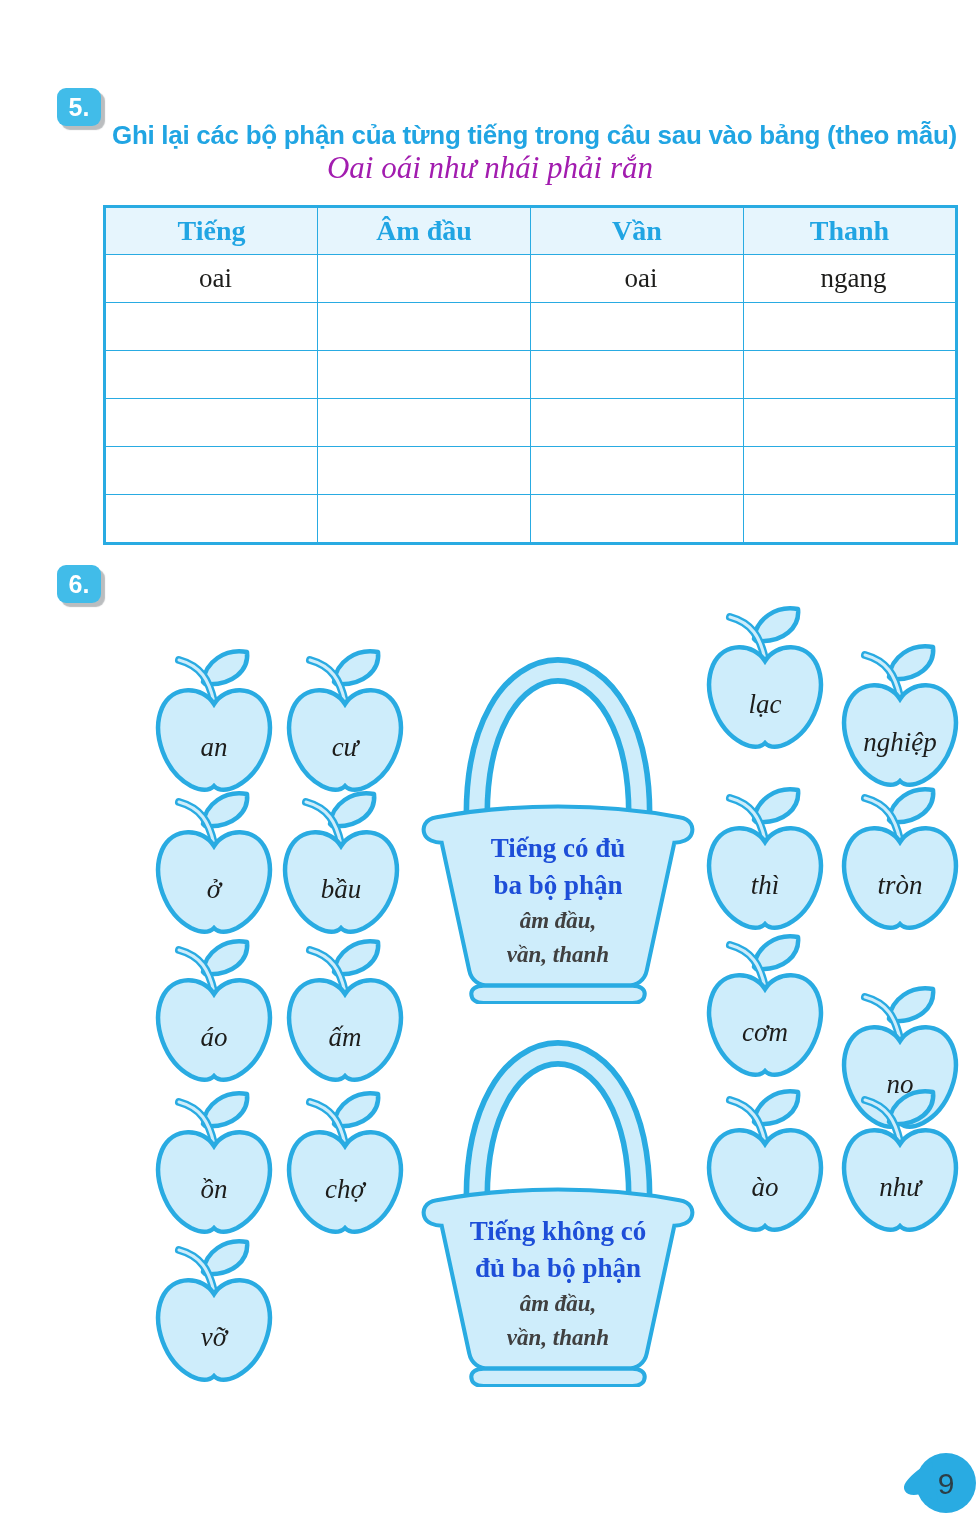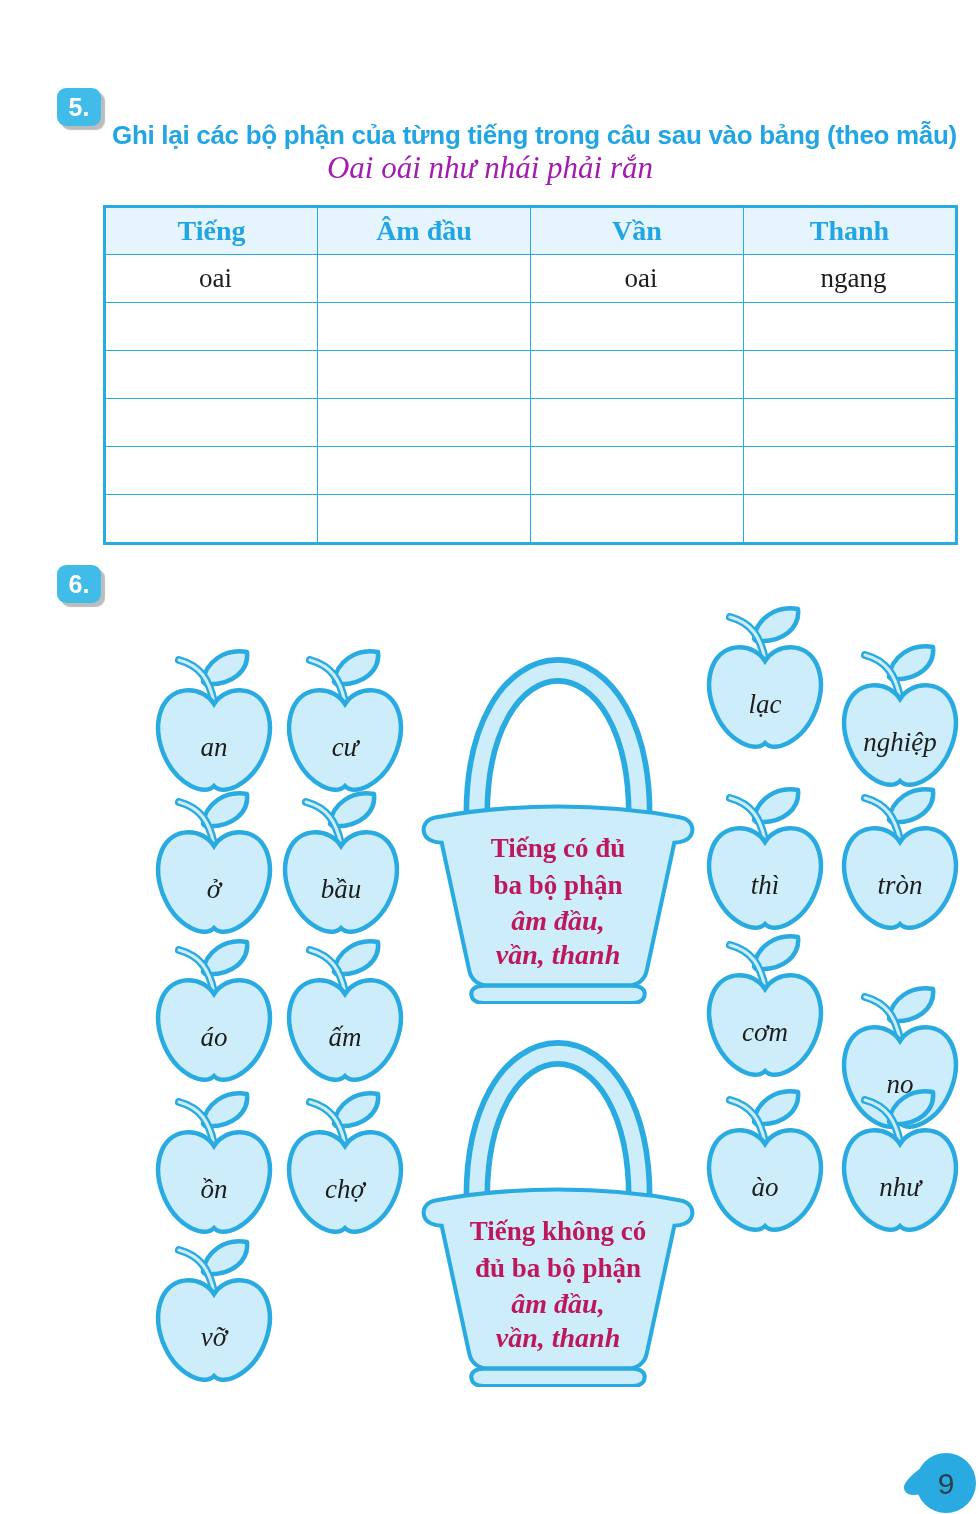--- a/index.html
+++ b/index.html
@@ -29,22 +29,22 @@
   
   .apple{position:absolute;width:134px;height:158px;}
   .apple svg{position:absolute;left:0;top:0;width:134px;height:158px;}
   .apple-word{position:absolute;top:86px;left:0;width:100%;height:30px;text-align:center;
               font-size:27px;color:#1d1d1b;font-style:italic;}
 
   
   .basket{position:absolute;left:420px;width:276px;height:352px;}
   .basket svg.basket-svg{position:absolute;left:0;top:0;width:276px;height:352px;}
   .basket-text{position:absolute;top:178px;left:0;width:100%;text-align:center;}
-  .bt-dark{font-weight:bold;font-size:27px;line-height:37px;color:#be185d;}
-  .bt-blue{font-weight:bold;font-style:italic;font-size:28px;line-height:34px;color:#be185d;text-align:center;}
+  .bt-dark{font-weight:bold;font-size:27px;line-height:37px;color:#1d4ed8;}
+  .bt-blue{font-weight:bold;font-style:italic;font-size:23px;line-height:34px;color:#404040;text-align:center;}
 
   
   .page-bubble{position:absolute;left:898px;top:1452px;width:82px;height:62px;}
   .page-bubble svg{position:absolute;left:0;top:0;width:82px;height:62px;}
   .page-num{position:absolute;left:30px;top:15px;width:36px;text-align:center;
             font-family:"Liberation Sans",sans-serif;font-size:30px;color:#2C3E46;}
 </style>
 </head>
 <body>
 

